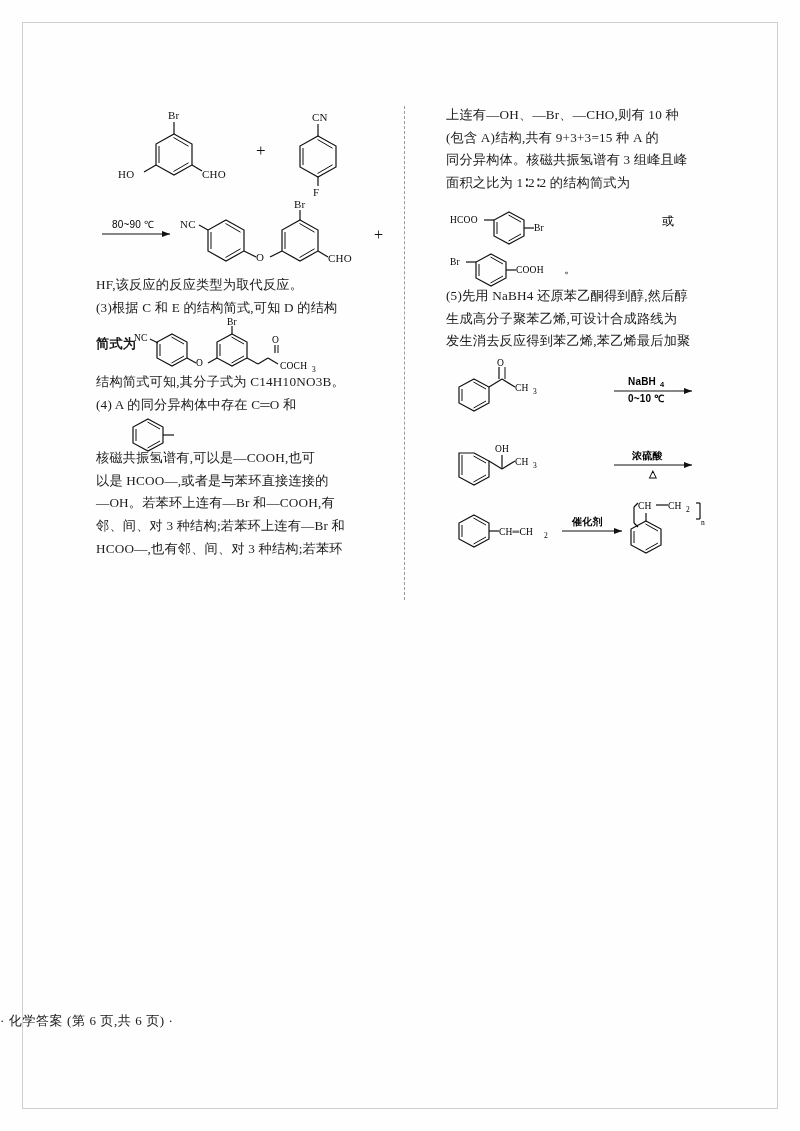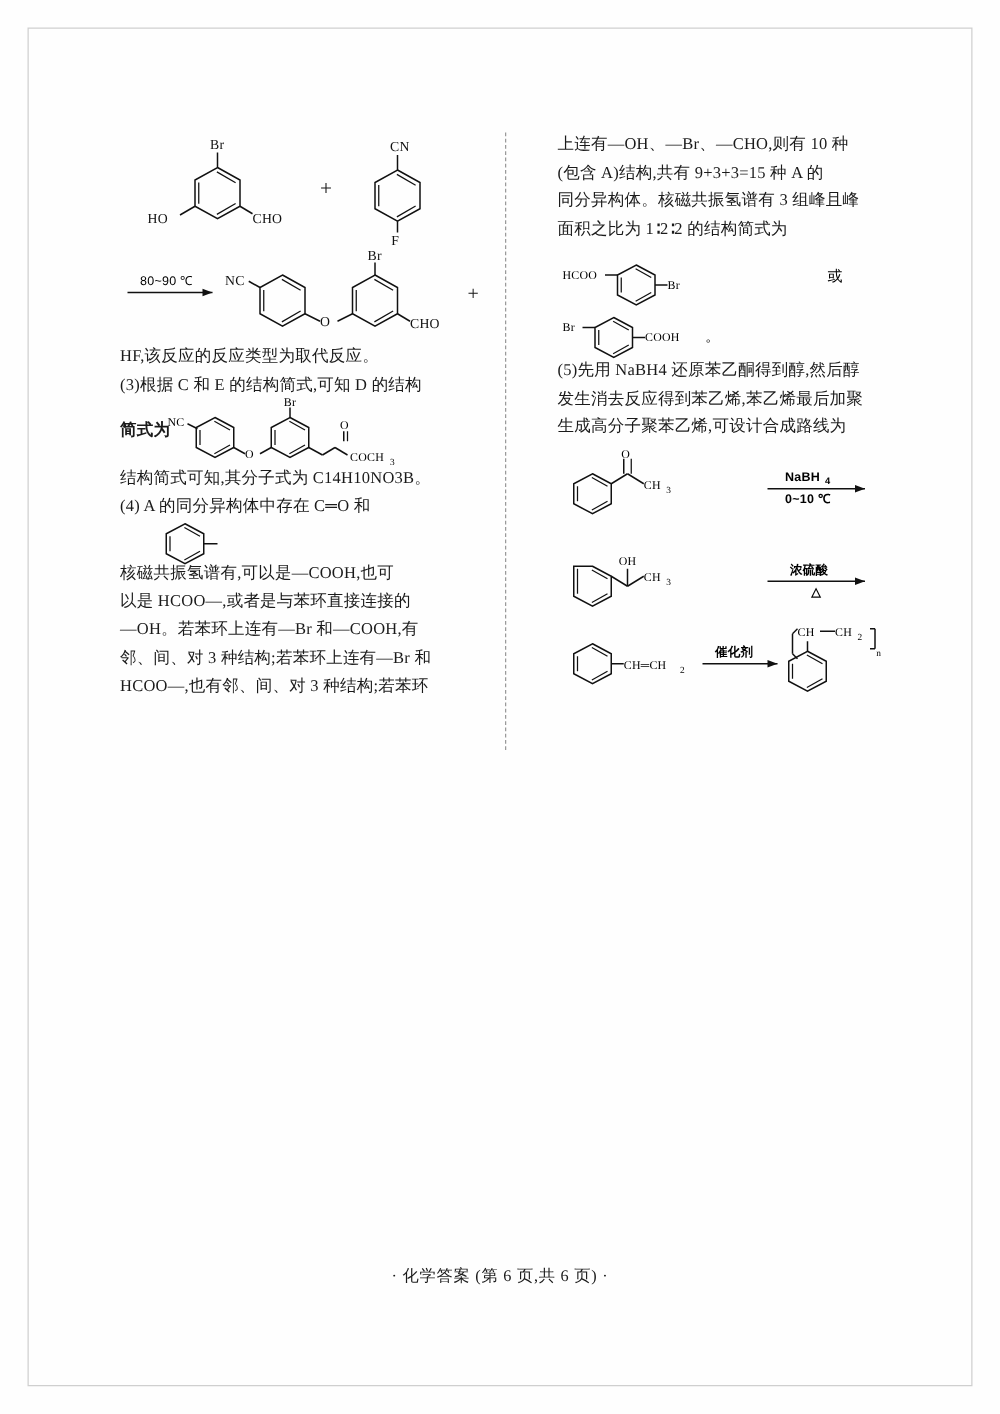--- a/index.html
+++ b/index.html
@@ -77,21 +77,20 @@
   }
   .cond {
     font-size: 10px;
     font-family: "Liberation Sans", sans-serif;
   }
   .footer {
     position: absolute;
     left: 0;
     top: 1012px;
     width: 800px;
-    text-align: center;
     font-size: 13px;
     font-family: "Liberation Serif", serif;
     letter-spacing: 0.6px;
   }
   .rt-struct-row {
     margin: 4px 0 2px 0;
     position: relative;
     height: 40px;
   }
   .rt-struct-row2 {
@@ -268,22 +267,22 @@
           <line class="bond-thin" x1="29" y1="23" x2="29" y2="35"></line>
           <line class="bond-thin" x1="40.5" y1="16" x2="53" y2="23"></line>
           <line class="bond-thin" x1="53" y1="35" x2="40.5" y2="42"></line>
           <line class="bond" x1="56" y1="29" x2="66" y2="29"></line>
           <text class="lbl-s" x="66" y="32">COOH</text>
           <text class="lbl-s" x="114" y="32" style="font-size:12px">。</text>
         </svg>
       </div>
 
       <p><span>(5)先用 NaBH4 还原苯乙酮得到醇,然后醇</span></p>
+      <p>生成高分子聚苯乙烯,可设计合成路线为</p>
       <p>发生消去反应得到苯乙烯,苯乙烯最后加聚</p>
-      <p>生成高分子聚苯乙烯,可设计合成路线为</p>
 
       <div class="synth">
         <svg width="280" height="210" viewBox="0 0 280 210">
 
           <g>
             <polygon class="bond" points="28,22 43,30 43,46 28,54 13,46 13,30"></polygon>
             <line class="bond-thin" x1="16" y1="32" x2="16" y2="44"></line>
             <line class="bond-thin" x1="27.5" y1="25" x2="40" y2="32"></line>
             <line class="bond-thin" x1="40" y1="44" x2="27.5" y2="51"></line>
             <line class="bond" x1="43" y1="30" x2="56" y2="22"></line>

